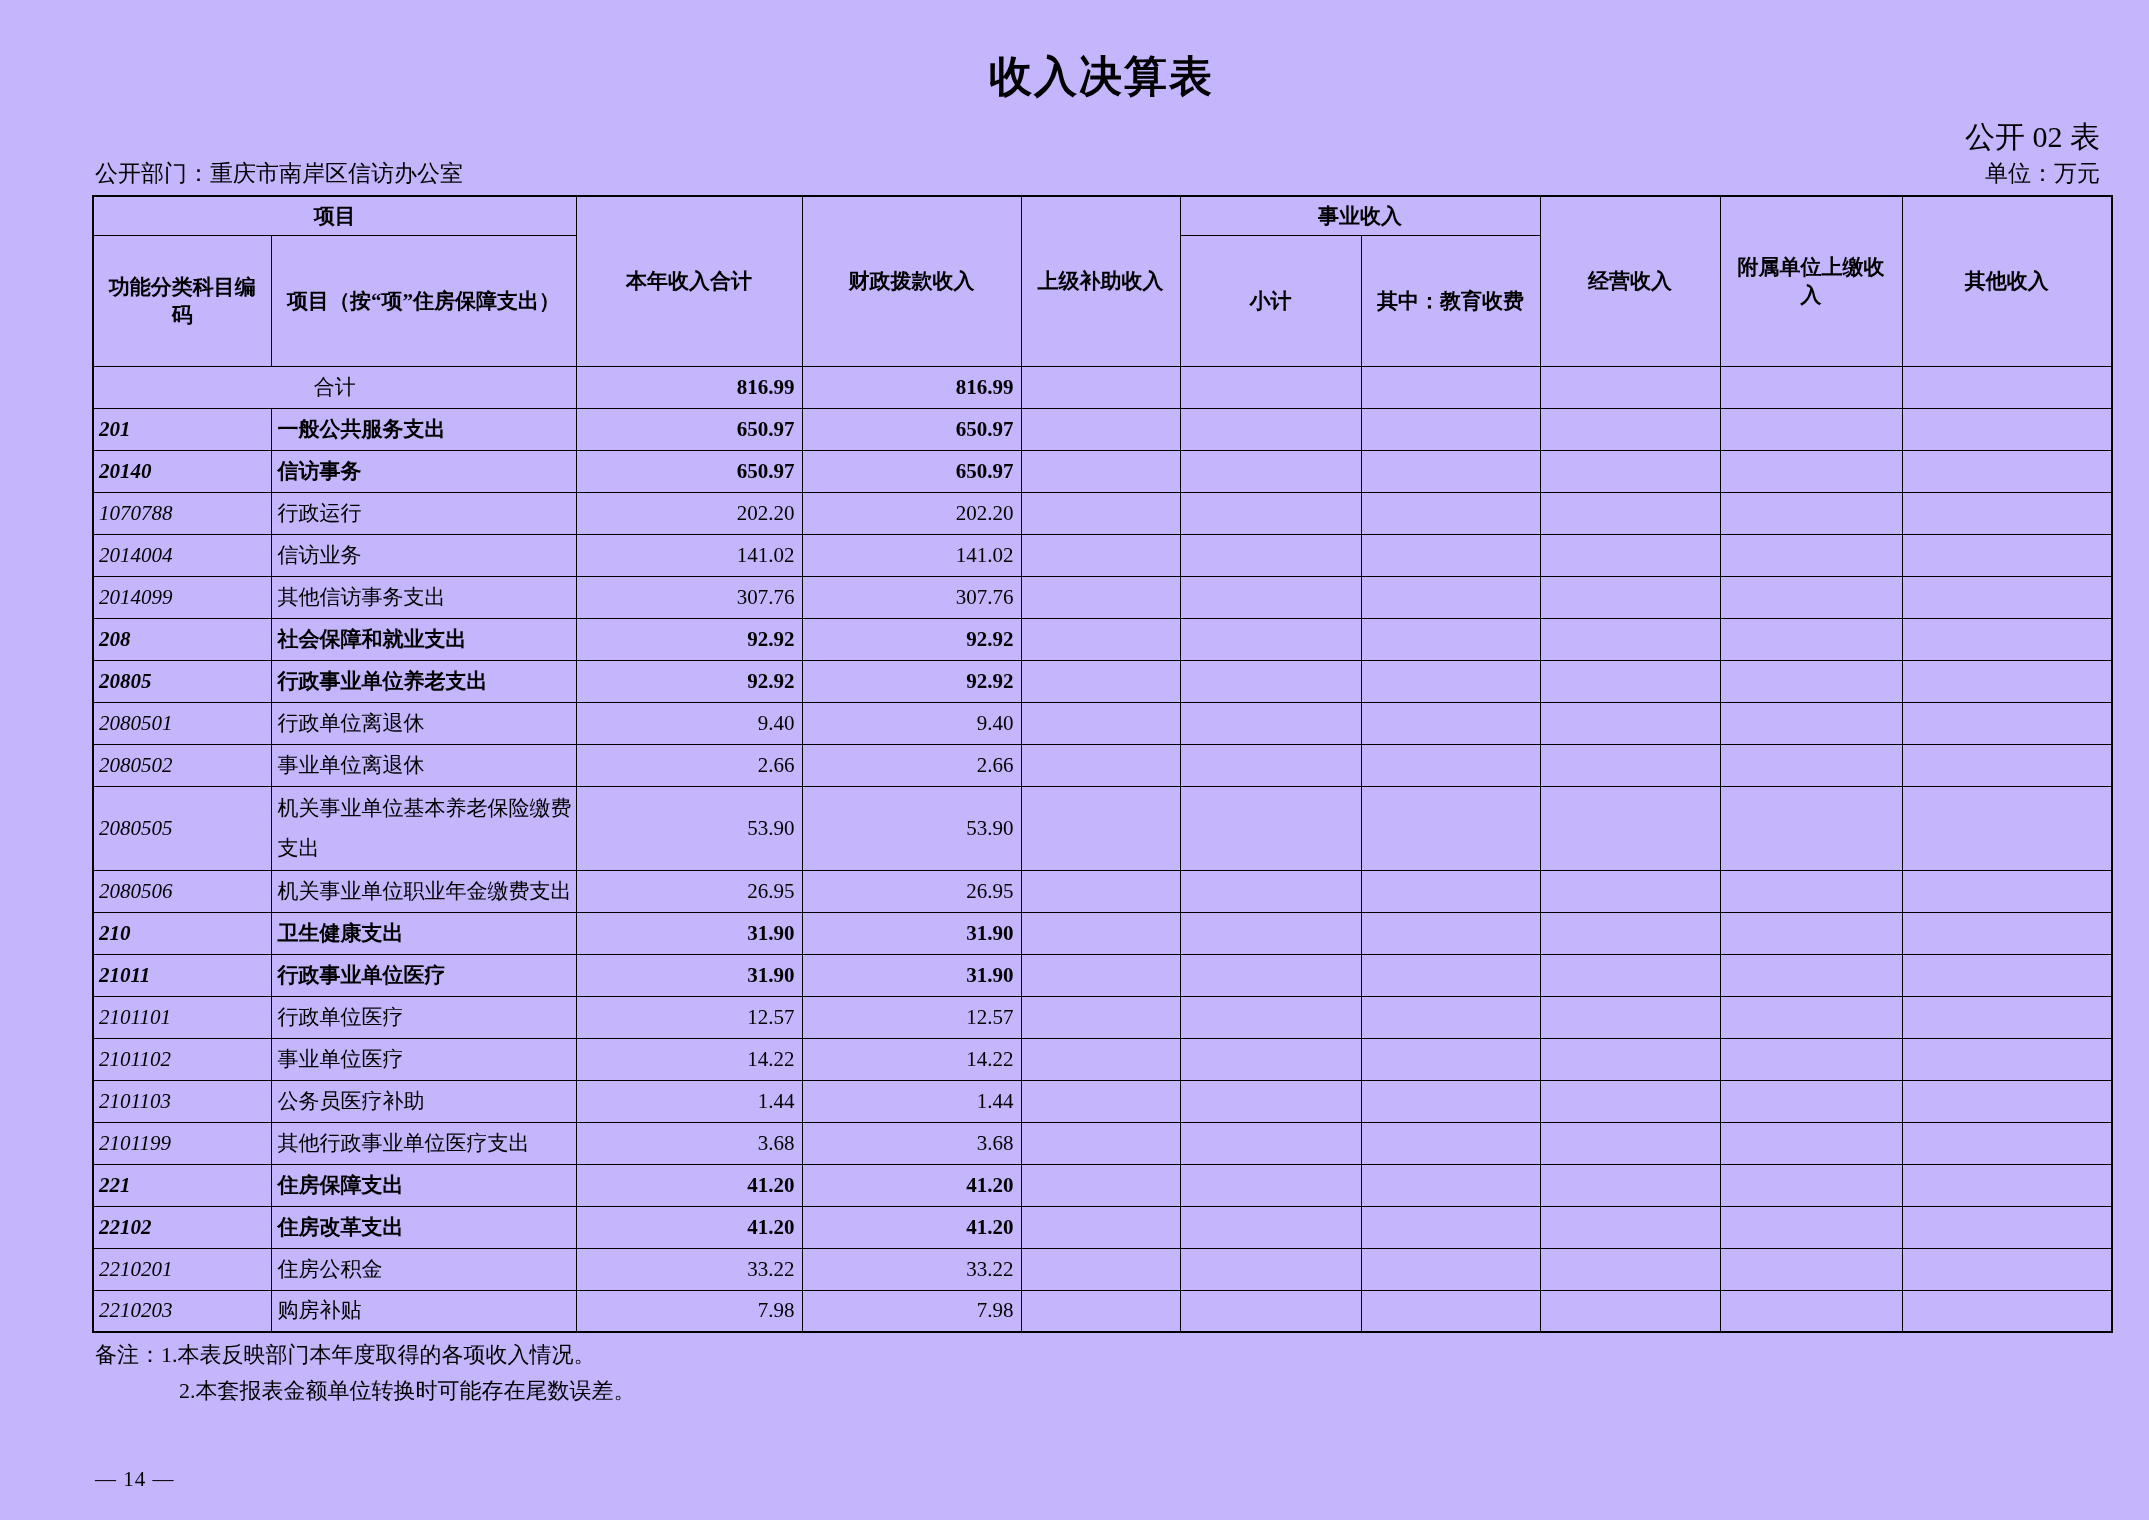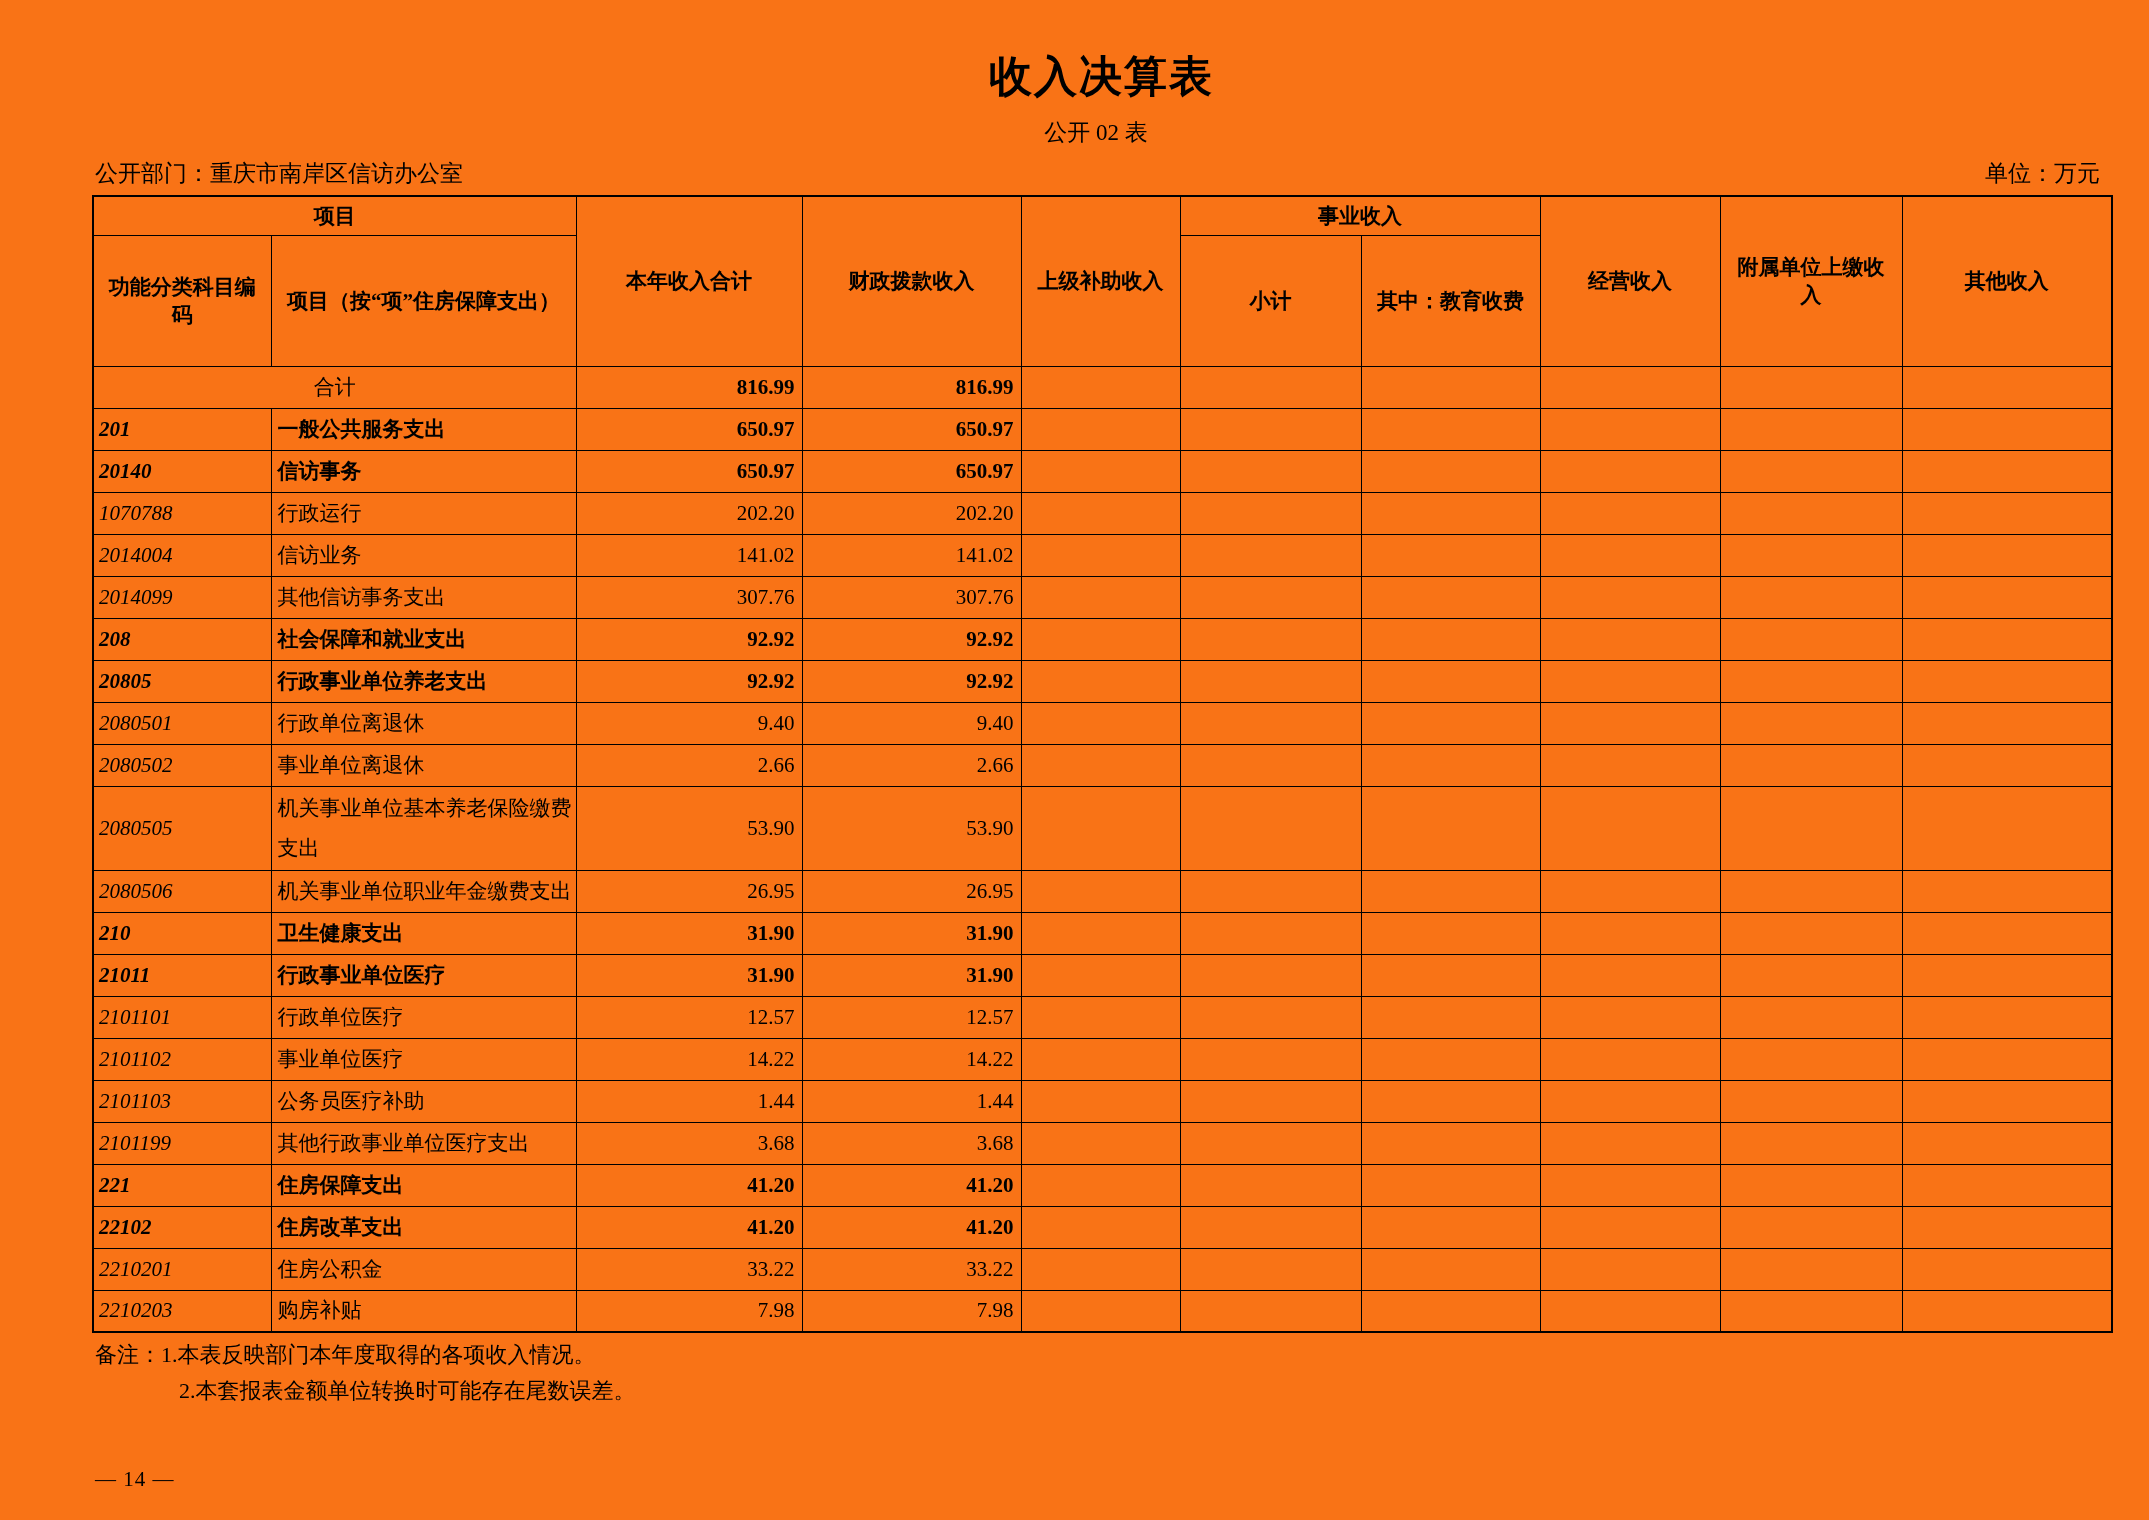--- a/index.html
+++ b/index.html
@@ -1,37 +1,37 @@
 <!DOCTYPE html>
 <html><head>
 <meta charset="utf-8">
 <style>
   html, body { margin: 0; padding: 0; background: #e8e8e8; }
   .page {
     position: relative;
     width: 2149px;
     height: 1520px;
-    background: #f97316;
+    background: #c4b5fd;
     font-family: "Liberation Serif", "DejaVu Serif", serif;
     color: #000000;
     overflow: hidden;
   }
   .doc-title {
     position: absolute;
     left: 92px; top: 48px; width: 2019px;
     text-align: center;
     font-size: 43px;
     font-weight: bold;
     letter-spacing: 2px;
   }
   .sheet-label {
     position: absolute;
     left: 92px; top: 117px; width: 2008px;
-    text-align: center;
-    font-size: 23px;
+    text-align: right;
+    font-size: 30px;
   }
   .dept-label {
     position: absolute;
     left: 95px; top: 158px;
     font-size: 23px;
   }
   .unit-label {
     position: absolute;
     left: 92px; top: 158px; width: 2008px;
     text-align: right;

